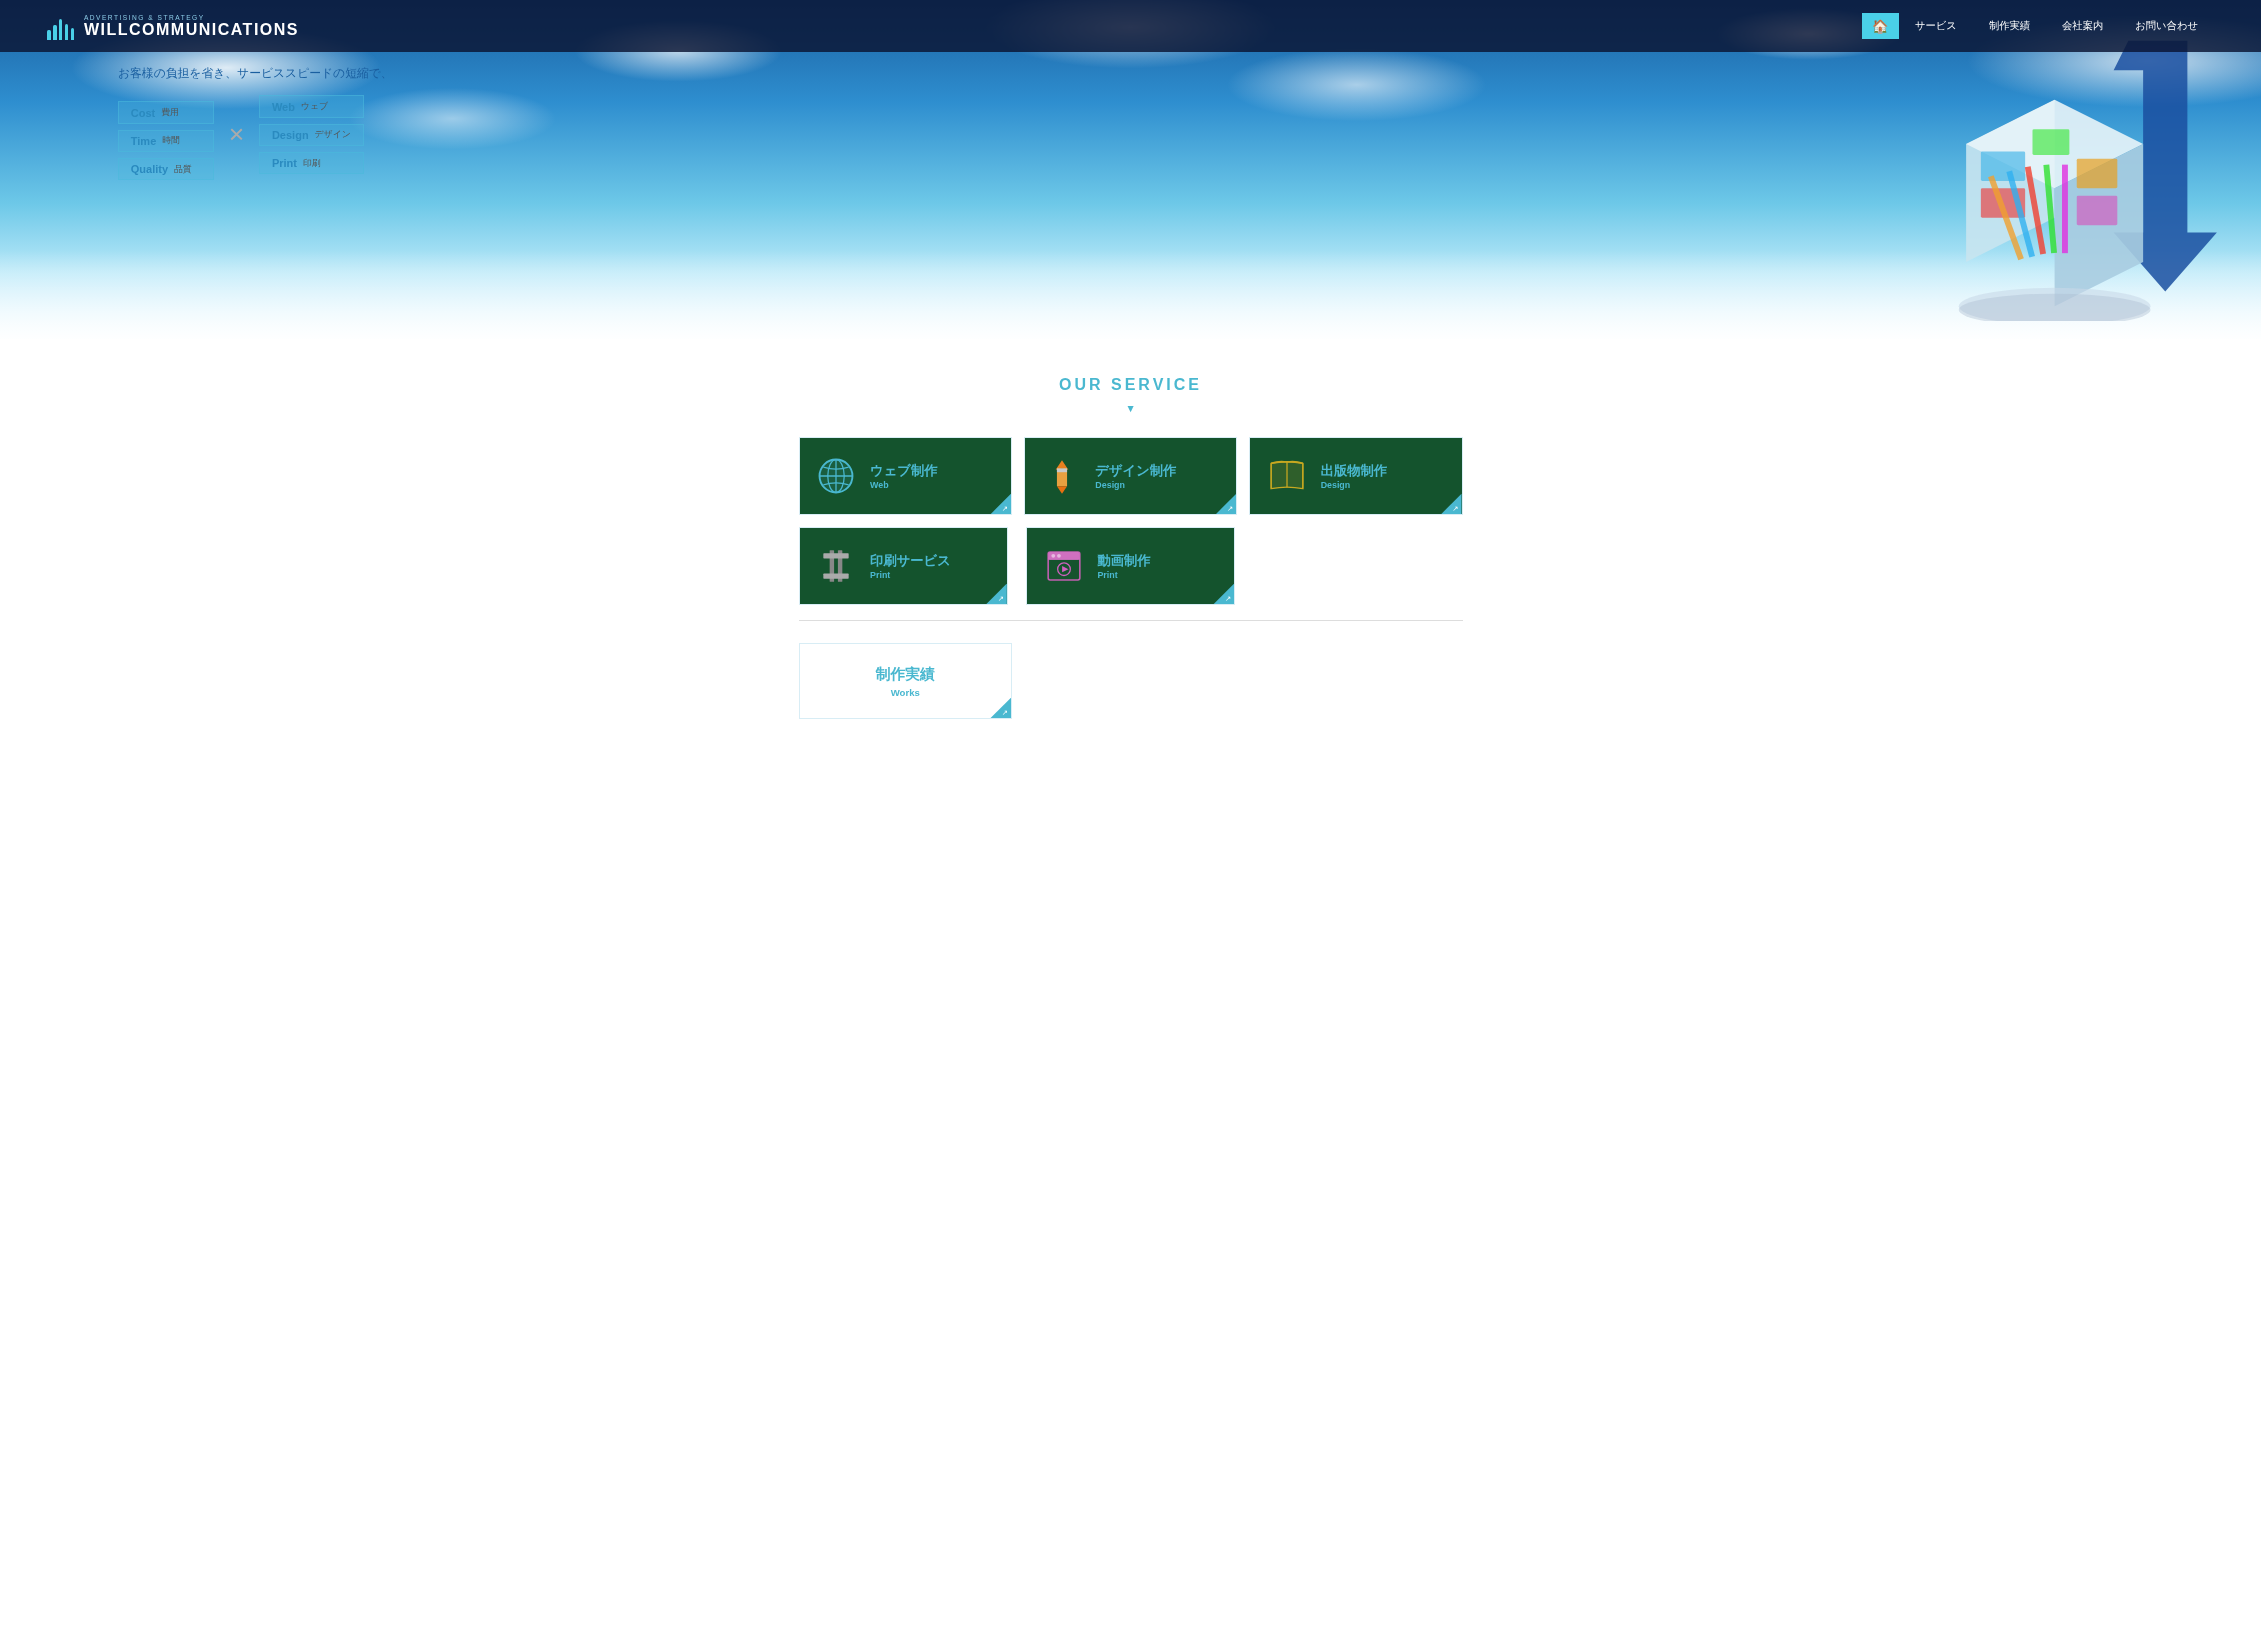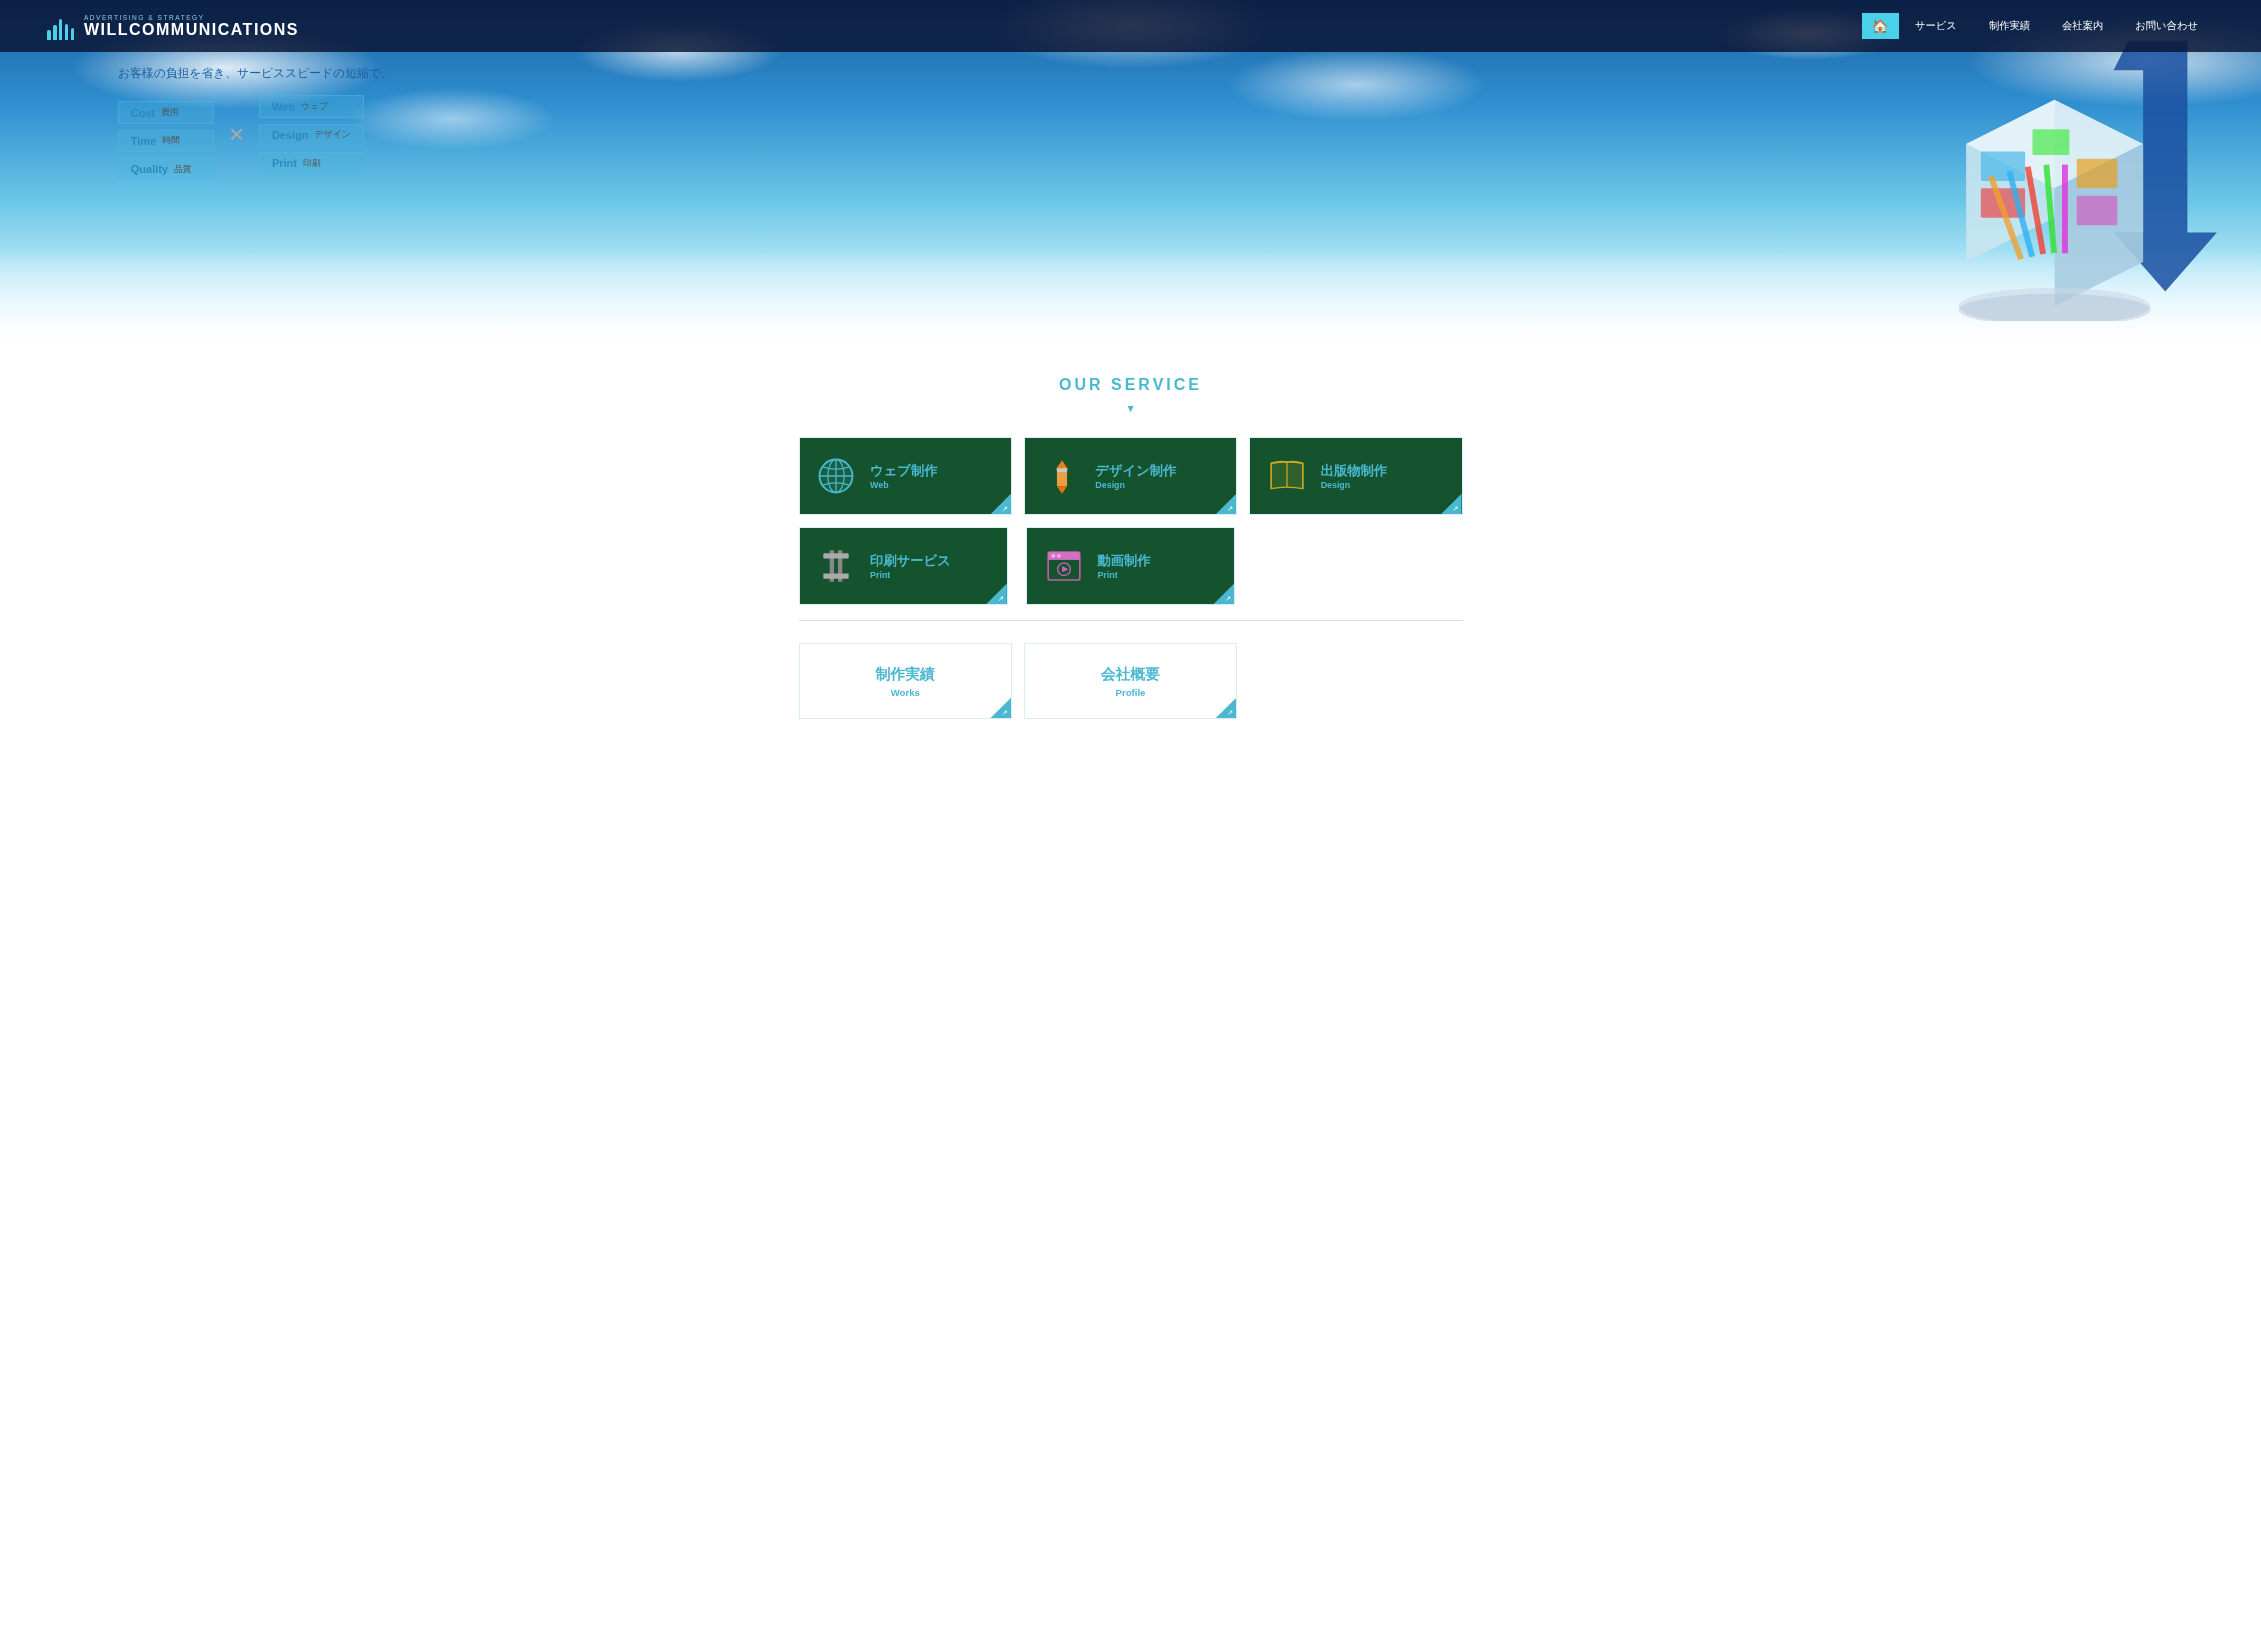--- a/index.html
+++ b/index.html
@@ -458,20 +458,15 @@
   </div>
 
   <hr class="section-hr">
 
   <div class="bottom-grid">
     <div class="bottom-card">
       <span class="bottom-card-name-jp">制作実績</span>
       <span class="bottom-card-name-en">Works</span>
       <div class="service-card-corner"></div>
     </div>
-    <div class="bottom-card">
-      <span class="bottom-card-name-jp">会社概要</span>
-      <span class="bottom-card-name-en">Profile</span>
-      <div class="service-card-corner"></div>
-    </div>
   </div>
 </section>
 
 
 </body></html>

